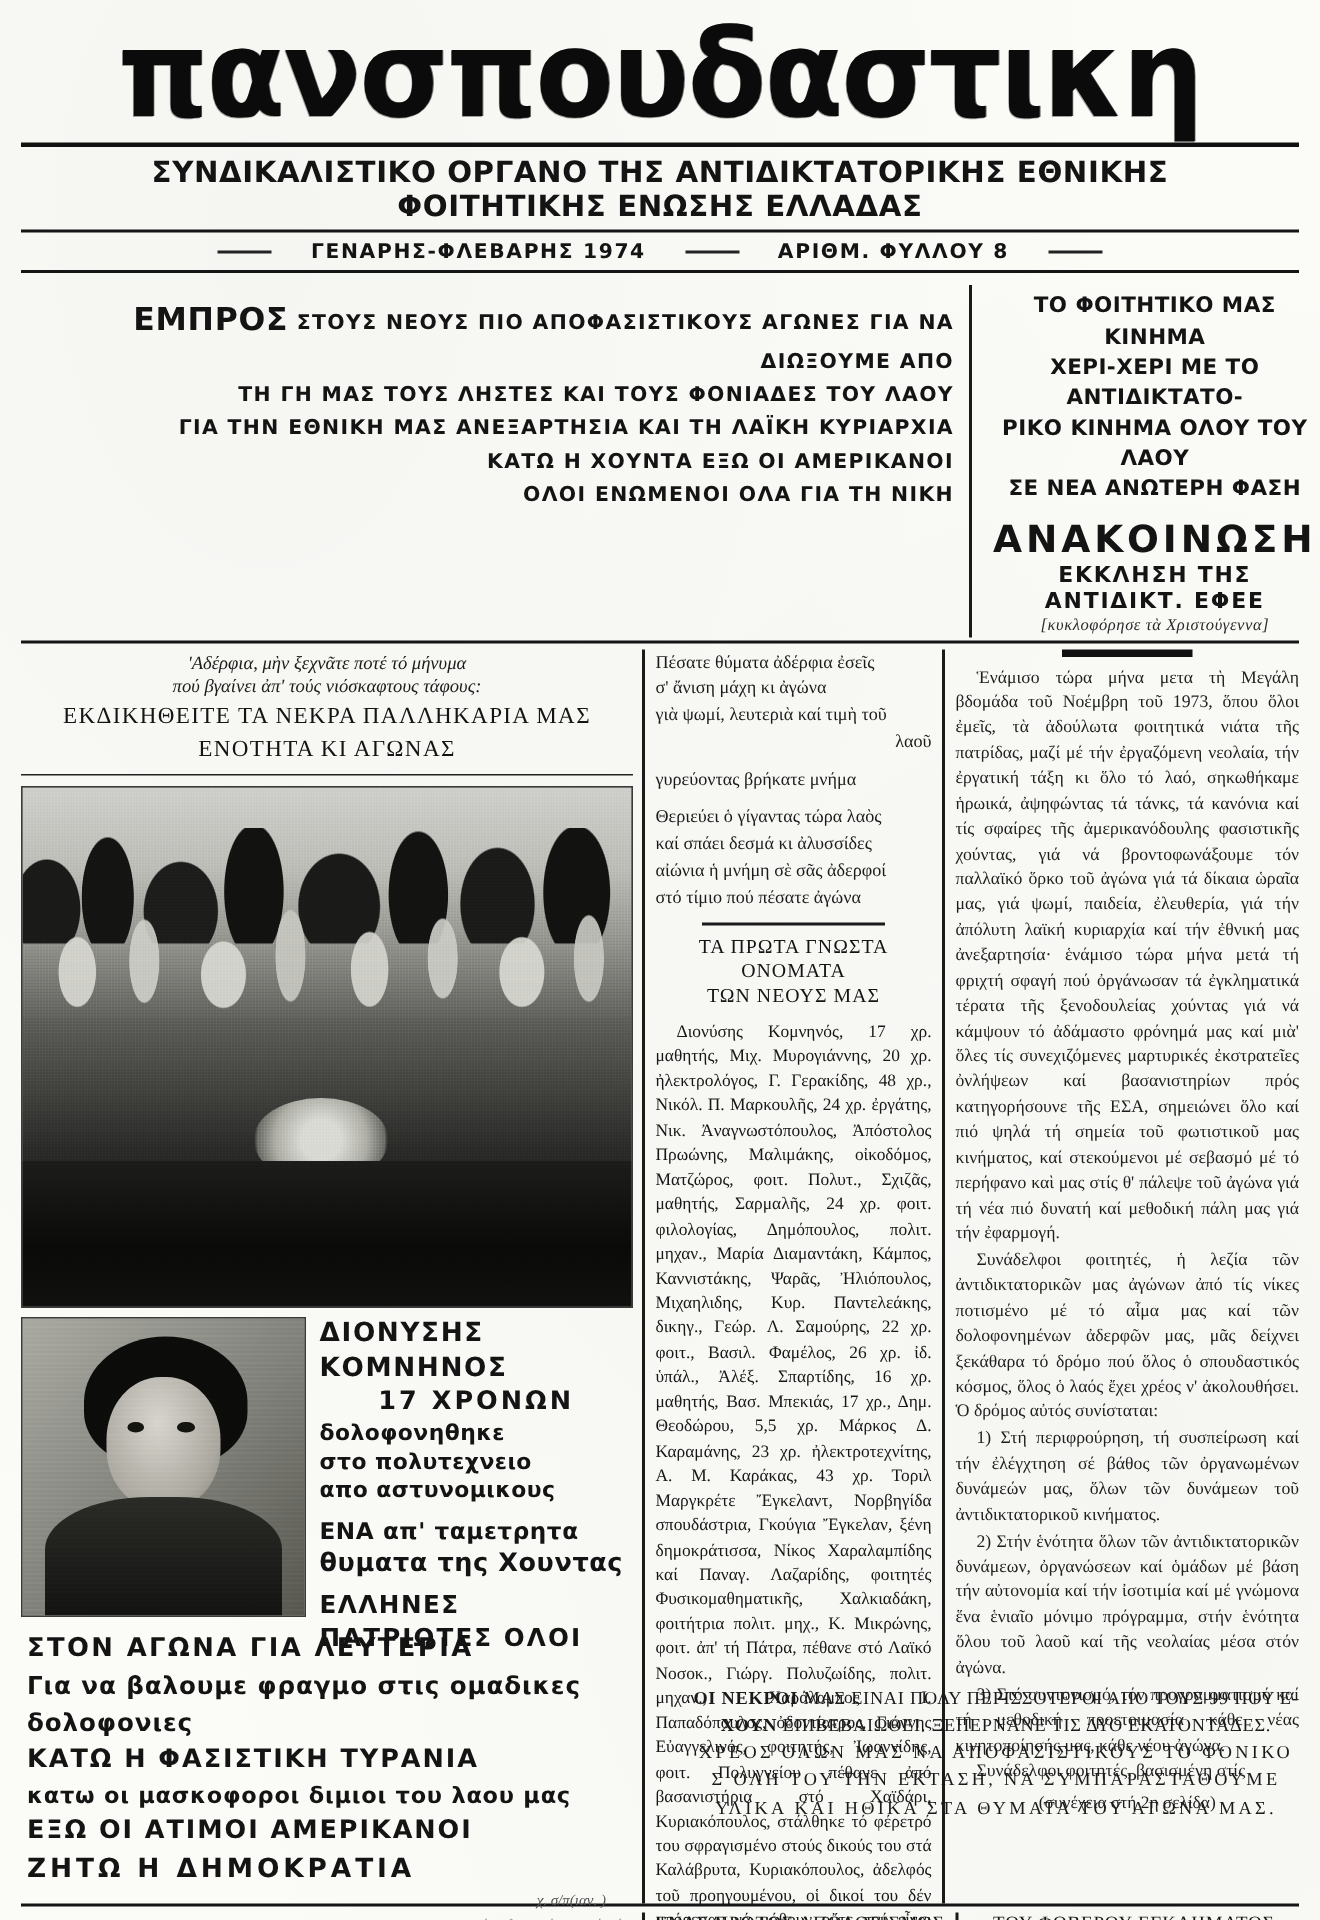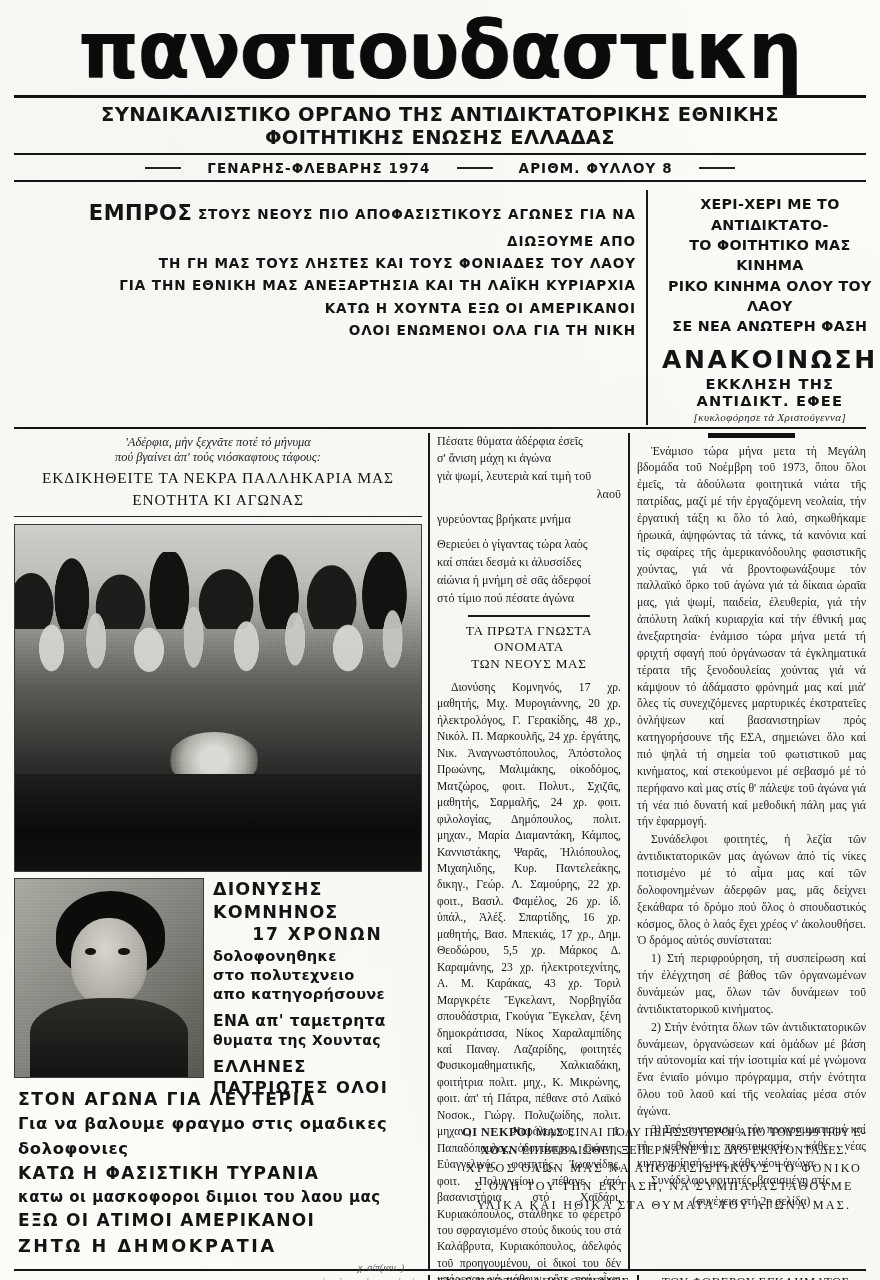--- a/index.html
+++ b/index.html
@@ -235,21 +235,21 @@
     font-family: "DejaVu Sans", sans-serif;
     line-height: 1.3;
   }
   .cap-l1 { font-weight: 700; font-size: 17.5px; letter-spacing: 1.1px; }
   .cap-l2 { font-weight: 700; font-size: 17.5px; letter-spacing: 1.1px; }
   .cap-l3 { font-weight: 700; font-size: 17px; letter-spacing: 2px; text-align: center; }
   .cap-sm { font-weight: 700; font-size: 14.6px; letter-spacing: 0.3px; margin-top: 2px; }
   .cap-sm2 { font-weight: 700; font-size: 14.6px; letter-spacing: 0.3px; }
   .cap-gap { margin-top: 7px; }
   .cap-b1 { font-weight: 700; font-size: 15.4px; letter-spacing: 0.4px; }
-  .cap-b2 { font-weight: 700; font-size: 14px; letter-spacing: 0.4px; }
+  .cap-b2 { font-weight: 700; font-size: 17px; letter-spacing: 0.4px; }
   .cap-c1 { font-weight: 700; font-size: 16.4px; letter-spacing: 1px; margin-top: 6px; }
   .cap-c2 { font-weight: 700; font-size: 16.4px; letter-spacing: 1.4px; }
   .handbox {
     margin-top: 9px;
     font-family: "DejaVu Sans", sans-serif;
     line-height: 1.48;
     padding-left: 4px;
   }
   .hb-caps { font-weight: 700; font-size: 17.2px; letter-spacing: 1.6px; }
   .hb-low  { font-weight: 700; font-size: 16.4px; letter-spacing: 0.6px; }
@@ -357,22 +357,22 @@
         </div>
         <div>ΤΗ  ΓΗ  ΜΑΣ  ΤΟΥΣ  ΛΗΣΤΕΣ  ΚΑΙ  ΤΟΥΣ   ΦΟΝΙΑΔΕΣ  ΤΟΥ  ΛΑΟΥ</div>
         <div>ΓΙΑ  ΤΗΝ  ΕΘΝΙΚΗ  ΜΑΣ  ΑΝΕΞΑΡΤΗΣΙΑ  ΚΑΙ  ΤΗ  ΛΑΪΚΗ  ΚΥΡΙΑΡΧΙΑ</div>
         <div>ΚΑΤΩ  Η  ΧΟΥΝΤΑ   ΕΞΩ  ΟΙ  ΑΜΕΡΙΚΑΝΟΙ</div>
         <div>ΟΛΟΙ  ΕΝΩΜΕΝΟΙ   ΟΛΑ  ΓΙΑ  ΤΗ  ΝΙΚΗ</div>
       </div>
     </div>
     <div class="vline"></div>
     <div class="headrow-right">
       <div class="rhead">
+        <div>ΤΟ ΦΟΙΤΗΤΙΚΟ ΜΑΣ  ΚΙΝΗΜΑ</div>
         <div>ΧΕΡΙ-ΧΕΡΙ ΜΕ ΤΟ ΑΝΤΙΔΙΚΤΑΤΟ-</div>
-        <div>ΤΟ ΦΟΙΤΗΤΙΚΟ ΜΑΣ  ΚΙΝΗΜΑ</div>
         <div>ΡΙΚΟ ΚΙΝΗΜΑ ΟΛΟΥ ΤΟΥ ΛΑΟΥ</div>
         <div>ΣΕ ΝΕΑ ΑΝΩΤΕΡΗ ΦΑΣΗ</div>
       </div>
       <div class="anak">ΑΝΑΚΟΙΝΩΣΗ</div>
       <div class="ekklisi">ΕΚΚΛΗΣΗ ΤΗΣ ΑΝΤΙΔΙΚΤ. ΕΦΕΕ</div>
       <div class="paren">[κυκλοφόρησε τὰ Χριστούγεννα]</div>
     </div>
   </div>
 
   <div class="rule-med"></div>
@@ -407,21 +407,21 @@
           <div class="pt-eye-r"></div>
           <div class="pt-body"></div>
           <div class="pt-grain"></div>
         </div>
         <div class="caption">
           <div class="cap-l1">ΔΙΟΝΥΣΗΣ</div>
           <div class="cap-l2">ΚΟΜΝΗΝΟΣ</div>
           <div class="cap-l3">17 ΧΡΟΝΩΝ</div>
           <div class="cap-sm">δολοφονηθηκε</div>
           <div class="cap-sm2">στο πολυτεχνειο</div>
-          <div class="cap-sm2">απο κατηγορήσουνε</div>
+          <div class="cap-sm2">απο αστυνομικους</div>
           <div class="cap-b1 cap-gap">ΕΝΑ απ' ταμετρητα</div>
           <div class="cap-b2">θυματα της Χουντας</div>
           <div class="cap-c1">ΕΛΛΗΝΕΣ</div>
           <div class="cap-c2">ΠΑΤΡΙΩΤΕΣ  ΟΛΟΙ</div>
         </div>
       </div>
 
       <div class="handbox">
         <div class="hb-caps">ΣΤΟΝ ΑΓΩΝΑ ΓΙΑ ΛΕΥΤΕΡΙΑ</div>
         <div class="hb-low">Για να βαλουμε φραγμο στις ομαδικες</div>

